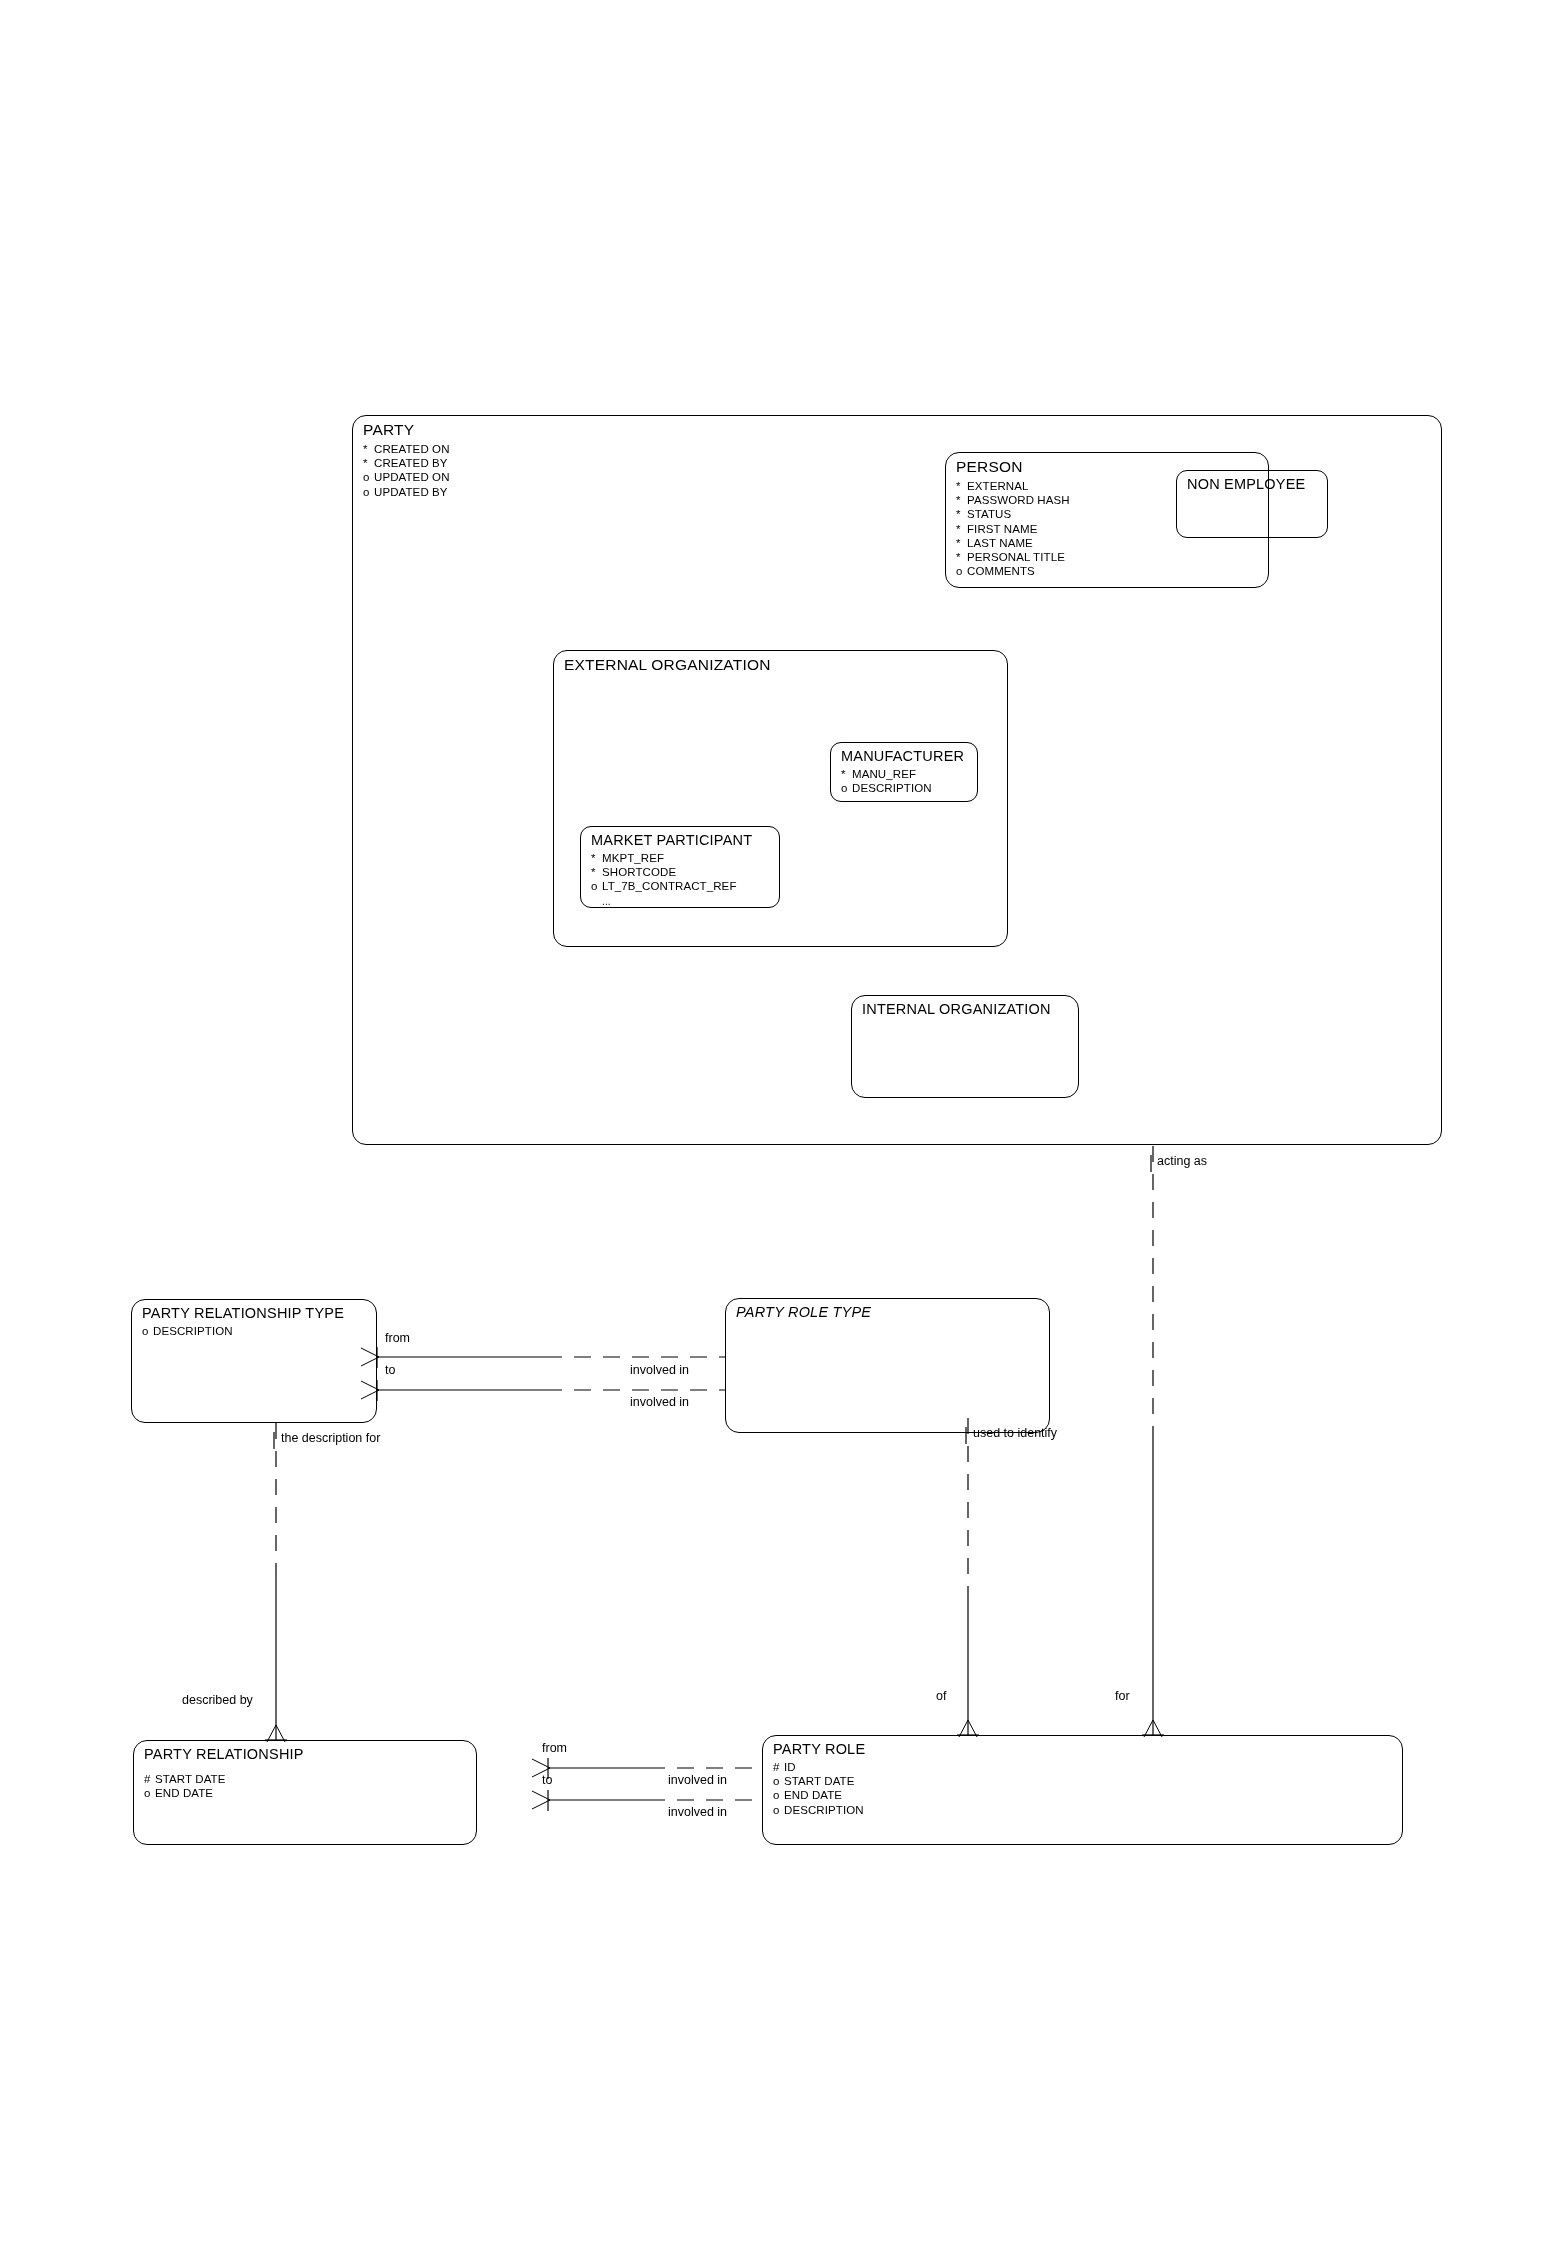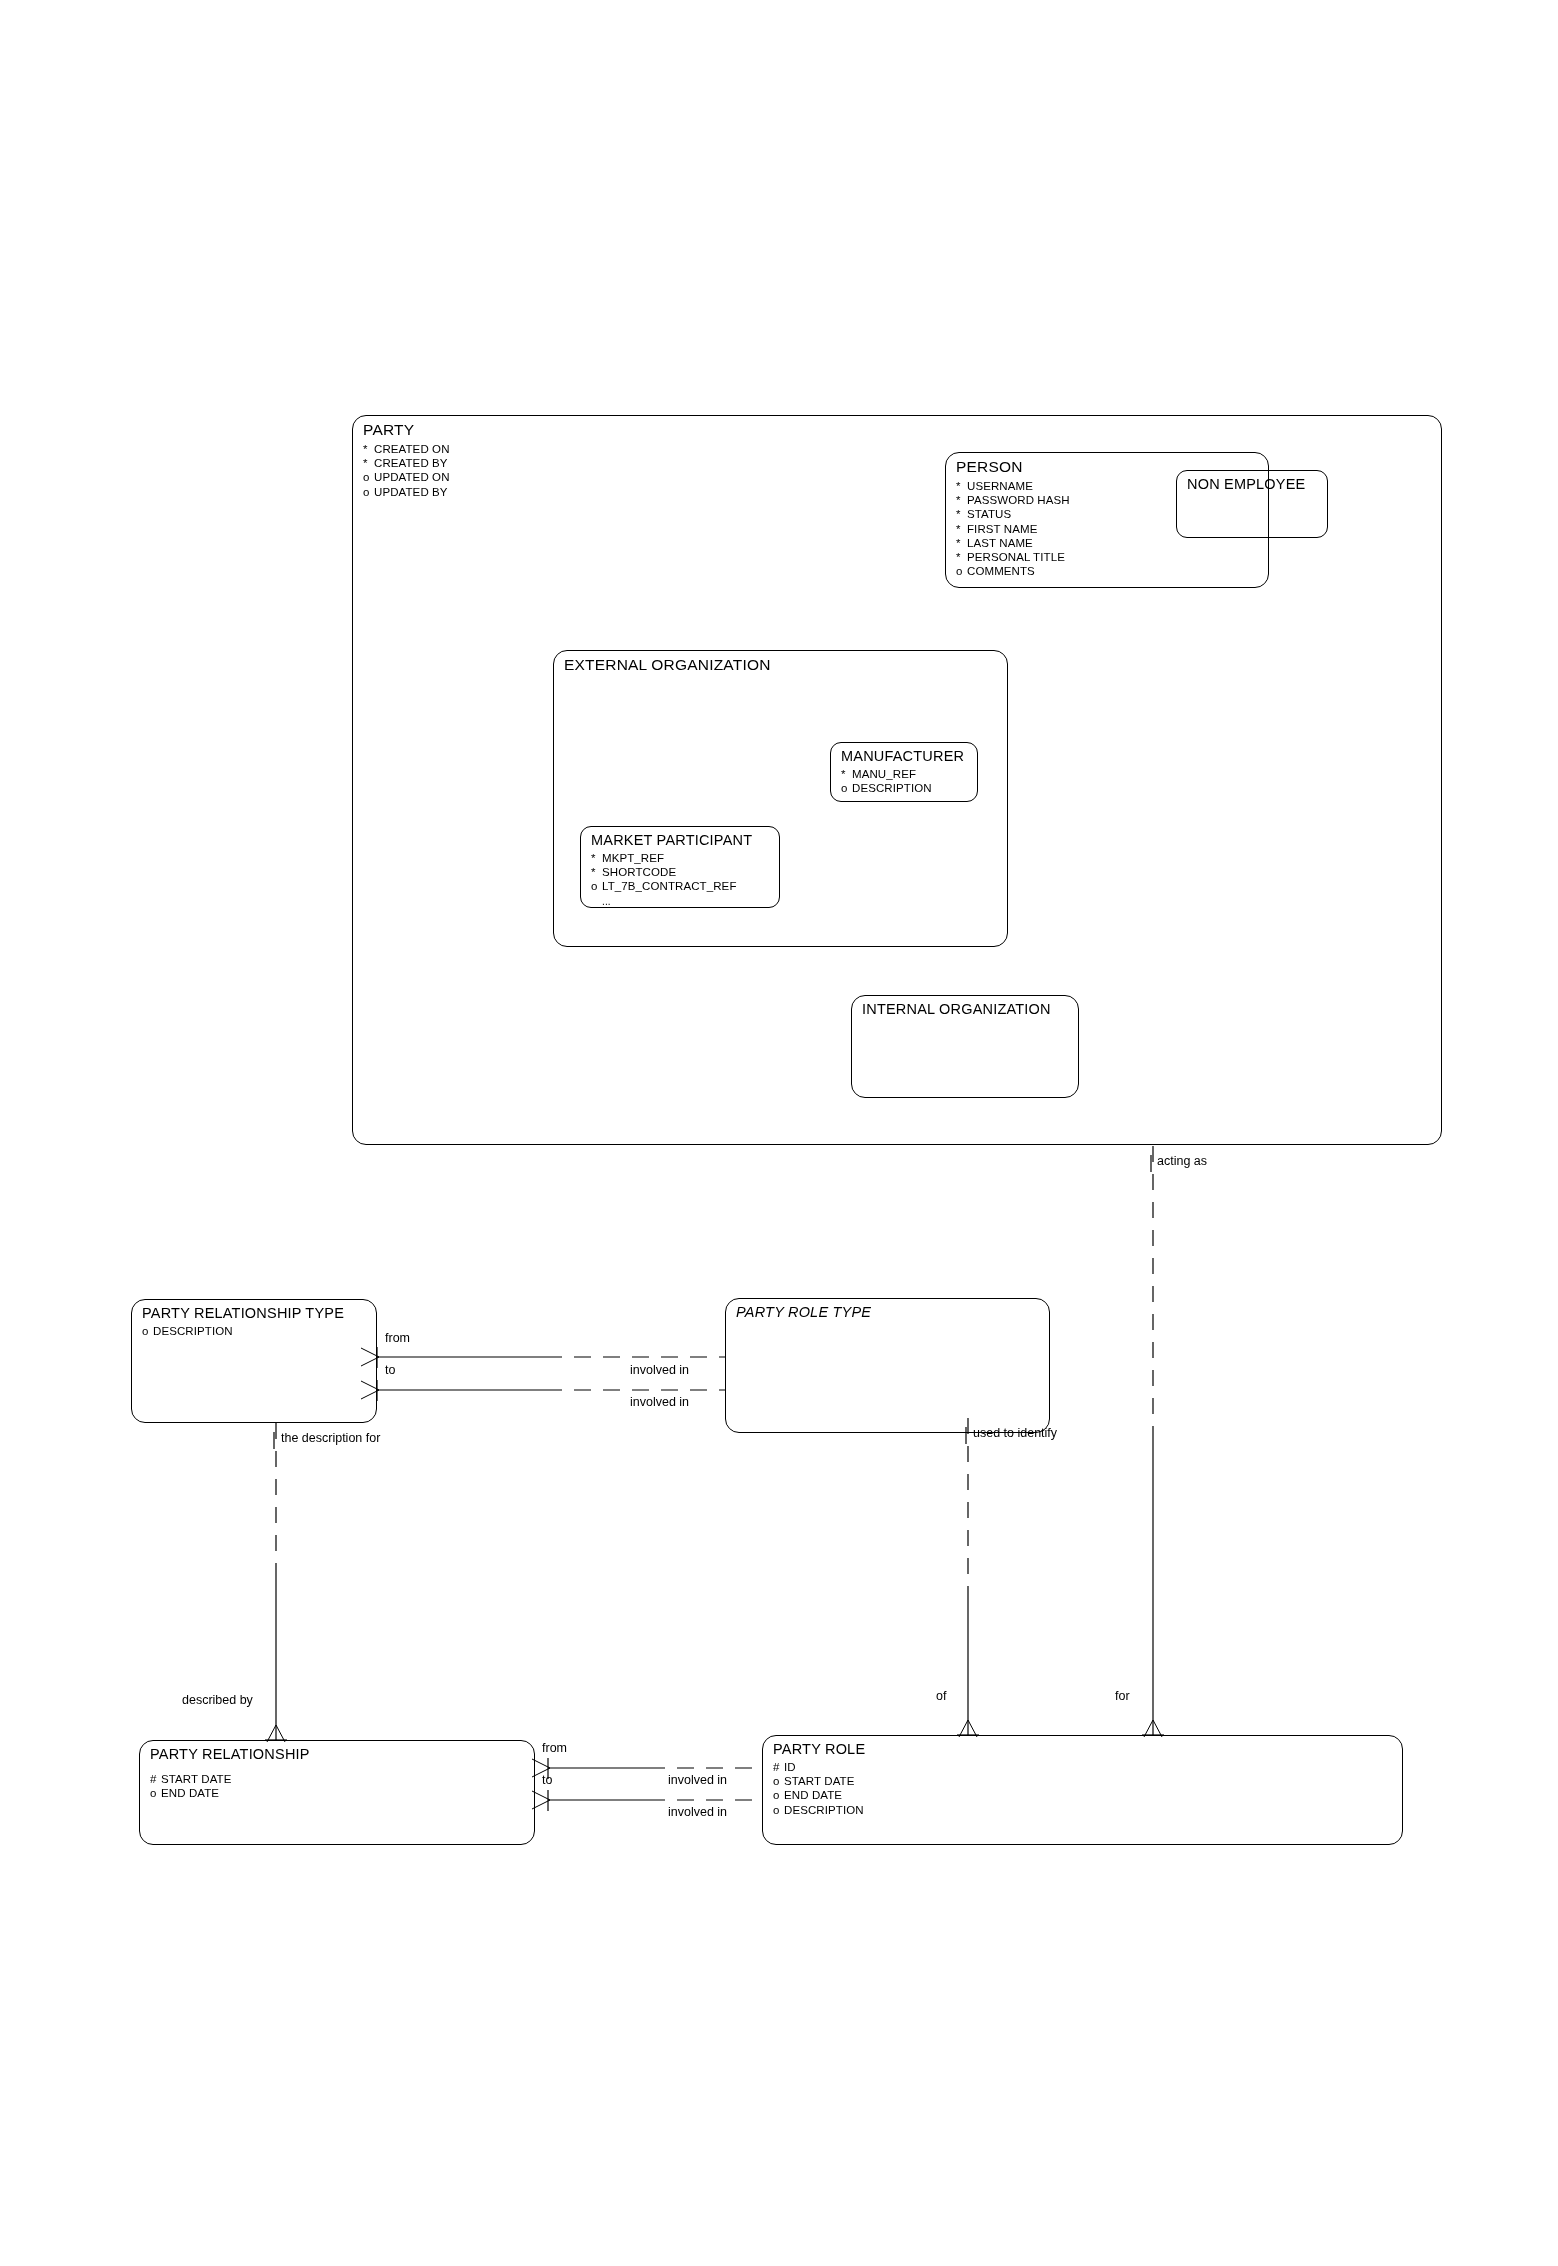--- a/index.html
+++ b/index.html
@@ -163,21 +163,21 @@
       <span class="attr-row">
         <span class="attr-mark">o</span><span class="attr-name">UPDATED BY</span>
       </span>
     </div>
   </div>
 
   <div class="entity" style="left:945px; top:452px; width:324px; height:136px;">
     <div class="ename">PERSON</div>
     <div class="attrs" style="top:26px;">
       <span class="attr-row">
-        <span class="attr-mark">*</span><span class="attr-name">USERNAME</span>
+        <span class="attr-mark">*</span><span class="attr-name">EXTERNAL</span>
       </span>
       <span class="attr-row">
         <span class="attr-mark">*</span><span class="attr-name">PASSWORD HASH</span>
       </span>
       <span class="attr-row">
         <span class="attr-mark">*</span><span class="attr-name">STATUS</span>
       </span>
       <span class="attr-row">
         <span class="attr-mark">*</span><span class="attr-name">FIRST NAME</span>
       </span>
@@ -242,21 +242,21 @@
       <span class="attr-row">
         <span class="attr-mark">o</span><span class="attr-name">DESCRIPTION</span>
       </span>
     </div>
   </div>
 
   <div class="entity" style="left:725px; top:1298px; width:325px; height:135px;font-style:italic;">
     <div class="ename" style="font-size:14.5px;">PARTY ROLE TYPE</div>
   </div>
 
-  <div class="entity" style="left:139px; top:1740px; width:396px; height:105px;">
+  <div class="entity" style="left:133px; top:1740px; width:344px; height:105px;">
     <div class="ename" style="font-size:14.5px;">PARTY RELATIONSHIP</div>
     <div class="attrs" style="top:24px;margin-top:7px;">
       <span class="attr-row">
         <span class="attr-mark">#</span><span class="attr-name">START DATE</span>
       </span>
       <span class="attr-row">
         <span class="attr-mark">o</span><span class="attr-name">END DATE</span>
       </span>
     </div>
   </div>

